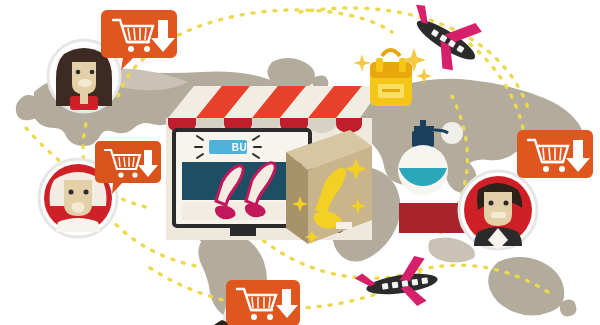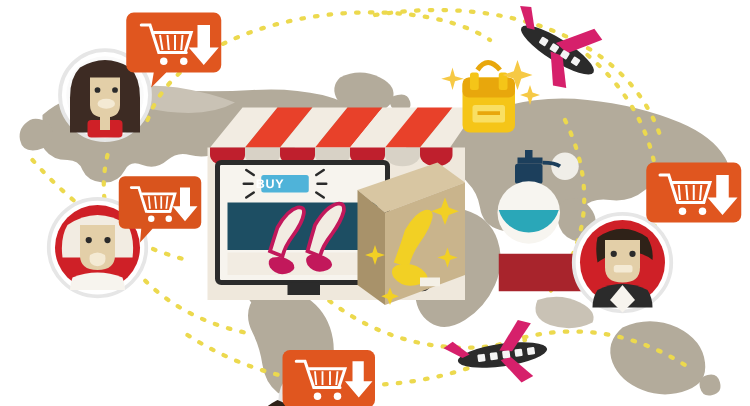--- a/index.html
+++ b/index.html
@@ -288,15 +288,15 @@
             <line x1="549" y1="148" x2="550" y2="160"></line>
           <line x1="555" y1="148" x2="555" y2="160"></line>
             <line x1="561" y1="148" x2="560" y2="160"></line>
         </g>
         <path d="M573 140 h10 v18 h7 l-12 14 l-12 -14 h7 z" fill="#ffffff"></path>
       </g>
 
     </g>
   </svg>
 
-  <div class="lbl" style="left:197px;top:141px;width:38px;height:14px;line-height:13px;text-align:center;font-size:10px;">BUY</div>
+  <div class="lbl" style="left:224px;top:141px;width:38px;height:14px;line-height:13px;text-align:center;font-size:10px;">BUY</div>
 
 </div>
 
 </body></html>

